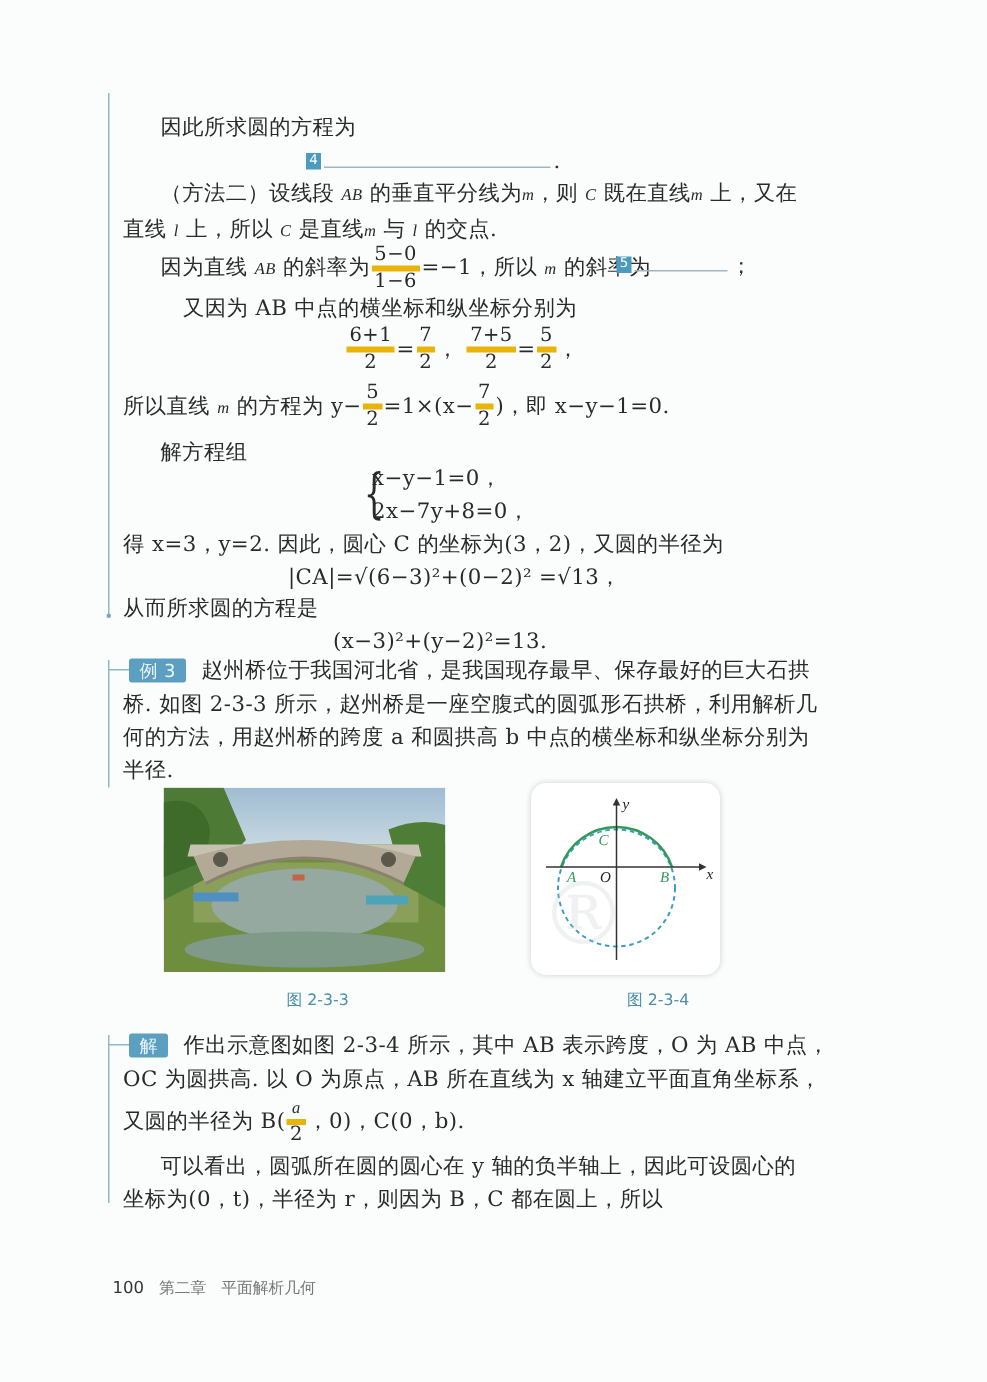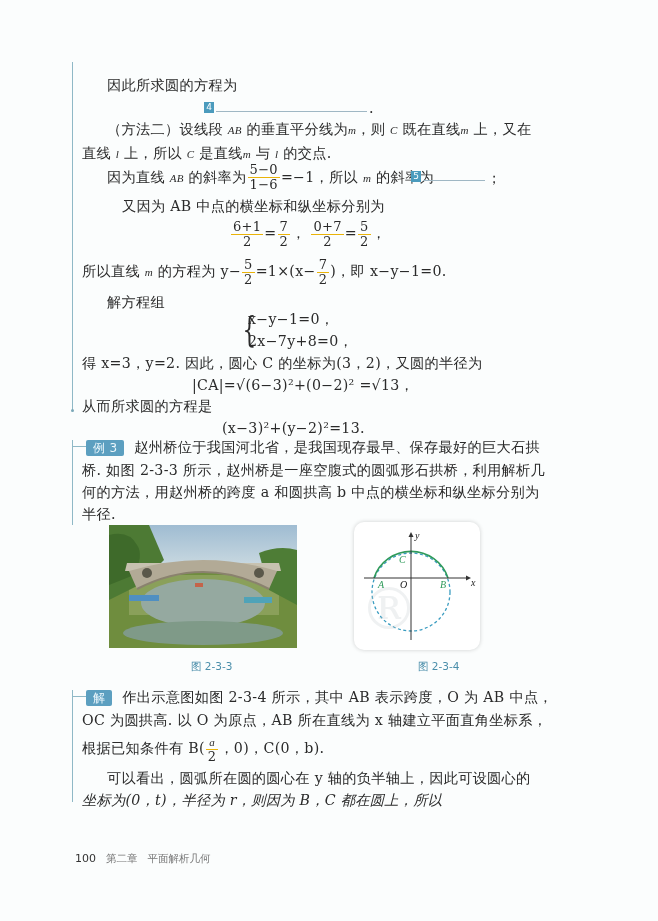--- a/index.html
+++ b/index.html
@@ -9,21 +9,21 @@
   }
   .ln { position:absolute; font-size:14.2px; line-height:20px; white-space:nowrap; letter-spacing:0.3px; }
   .i { font-style:italic; font-family:Liberation Serif, serif; font-size:11px; }
   .vline { position:absolute; background:#8fb8c6; width:1.3px; }
   .hline { position:absolute; background:#8fb8c6; height:1.3px; }
   .dot { position:absolute; width:3px; height:3px; background:#7aa8b8; border-radius:50%; }
   .blank { position:absolute; border-bottom:1px solid #9fb7c4; }
   .blank-num { position:absolute; background:#4b9bbd; color:#fff; font-family:"DejaVu Sans", sans-serif; font-size:9px; width:10px; height:11px; line-height:11px; text-align:center; }
   .frac { display:inline-block; vertical-align:middle; text-align:center; font-size:13px; line-height:14px; margin:0 1px; }
   .frac span { display:block; padding:0 2px; }
-  .frac .num { border-bottom:1px solid #eab308; }
+  .frac .num { border-bottom:4px solid #eab308; }
   .tag { display:inline-block; background:#5c9fc0; color:#eaf6fb; font-family:"DejaVu Sans", sans-serif; font-size:12px; line-height:16px; padding:0 7px; border-radius:2px; margin-right:10px; }
   .photo { position:absolute; left:109px; top:525px; width:188px; height:123px; overflow:hidden; }
   .caption { position:absolute; font-family:"DejaVu Sans", sans-serif; font-size:10.5px; color:#4a8eaa;padding-left:6px; }
   .diagram-card { position:absolute; left:354px; top:522px; width:126px; height:128px; background:#fff; border-radius:10px; box-shadow:0 0 4px rgba(0,0,0,0.18); }
   .footer { position:absolute; top:852px; left:75px; font-family:"DejaVu Sans", sans-serif; font-size:11px; color:#333; }
   .footer .ch { color:#777; margin-left:10px; font-size:10.5px; }
   .brace { position:absolute; font-size:36px; line-height:36px; font-family:"DejaVu Serif", serif; transform:scaleX(0.6); }
   .watermark { position:absolute; font-family:"DejaVu Serif", serif; color:rgba(190,200,205,0.25); font-size:58px; font-style:italic; }
 </style>
 </head>
@@ -45,21 +45,21 @@
 </div>
 <div class="ln" style="left:107px; top:163px; line-height:26px;">
   <span>因为直线 </span><span class="i">AB</span><span> 的斜率为</span><span class="frac"><span class="num">5−0</span><span>1−6</span></span><span>=−1，所以 </span><span class="i">m</span><span> 的斜率为</span>
 </div>
 <div class="blank-num" style="left:411px; top:171px;">5</div>
 <div class="blank" style="left:423px; top:180px; width:62px;"></div>
 <div class="ln" style="left:487px; top:168px;">；</div>
 
 <div class="ln" style="left:82px; top:196px;margin-left:40px;">又因为 AB 中点的横坐标和纵坐标分别为</div>
 <div class="ln" style="left:230px; top:216px; line-height:34px;">
-  <span class="frac"><span class="num">6+1</span><span>2</span></span>=<span class="frac"><span class="num">7</span><span>2</span></span>， <span class="frac"><span class="num">0+7</span><span>2</span></span>=<span class="frac"><span class="num">5</span><span>2</span></span>，
+  <span class="frac"><span class="num">6+1</span><span>2</span></span>=<span class="frac"><span class="num">7</span><span>2</span></span>， <span class="frac"><span class="num">7+5</span><span>2</span></span>=<span class="frac"><span class="num">5</span><span>2</span></span>，
 </div>
 <div class="ln" style="left:82px; top:254px; line-height:34px;">
   <span>所以直线 </span><span class="i">m</span><span> 的方程为 y−</span><span class="frac"><span class="num">5</span><span>2</span></span><span>=1×(x−</span><span class="frac"><span class="num">7</span><span>2</span></span><span>)，即 x−y−1=0.</span>
 </div>
 
 <div class="ln" style="left:107px; top:292px;">解方程组</div>
 <div class="brace" style="left:238px; top:312px;">{</div>
 <div class="ln" style="left:248px; top:309px;">x−y−1=0，</div>
 <div class="ln" style="left:248px; top:331px;">2x−7y+8=0，</div>
 <div class="ln" style="left:82px; top:353px;">得 x=3，y=2. 因此，圆心 C 的坐标为(3，2)，又圆的半径为</div>
@@ -124,20 +124,20 @@
 
 <div class="watermark" style="left:360px; top:575px;">®</div>
 
 <div class="vline" style="left:72px; top:690px; height:112px;"></div>
 <div class="hline" style="left:72px; top:696px; width:14px;"></div>
 <div class="ln" style="left:86px; top:687px;">
   <span class="tag">解</span><span>作出示意图如图 2-3-4 所示，其中 AB 表示跨度，O 为 AB 中点，</span>
 </div>
 <div class="ln" style="left:82px; top:710px;">OC 为圆拱高. 以 O 为原点，AB 所在直线为 x 轴建立平面直角坐标系，</div>
 <div class="ln" style="left:82px; top:731px; line-height:34px;">
-  <span>根据已知条件有 B(</span><span class="frac"><span class="num i">a</span><span>2</span></span><span>，0)，C(0，b).</span>
+  <span>又圆的半径为 B(</span><span class="frac"><span class="num i">a</span><span>2</span></span><span>，0)，C(0，b).</span>
 </div>
 <div class="ln" style="left:107px; top:768px;">可以看出，圆弧所在圆的圆心在 y 轴的负半轴上，因此可设圆心的</div>
-<div class="ln" style="left:82px; top:790px;font-style:italic;">坐标为(0，t)，半径为 r，则因为 B，C 都在圆上，所以</div>
+<div class="ln" style="left:82px; top:790px;">坐标为(0，t)，半径为 r，则因为 B，C 都在圆上，所以</div>
 
 <div class="footer">
   <span>100</span><span class="ch">第二章</span><span class="ch">平面解析几何</span>
 </div>
 
 </body></html>

